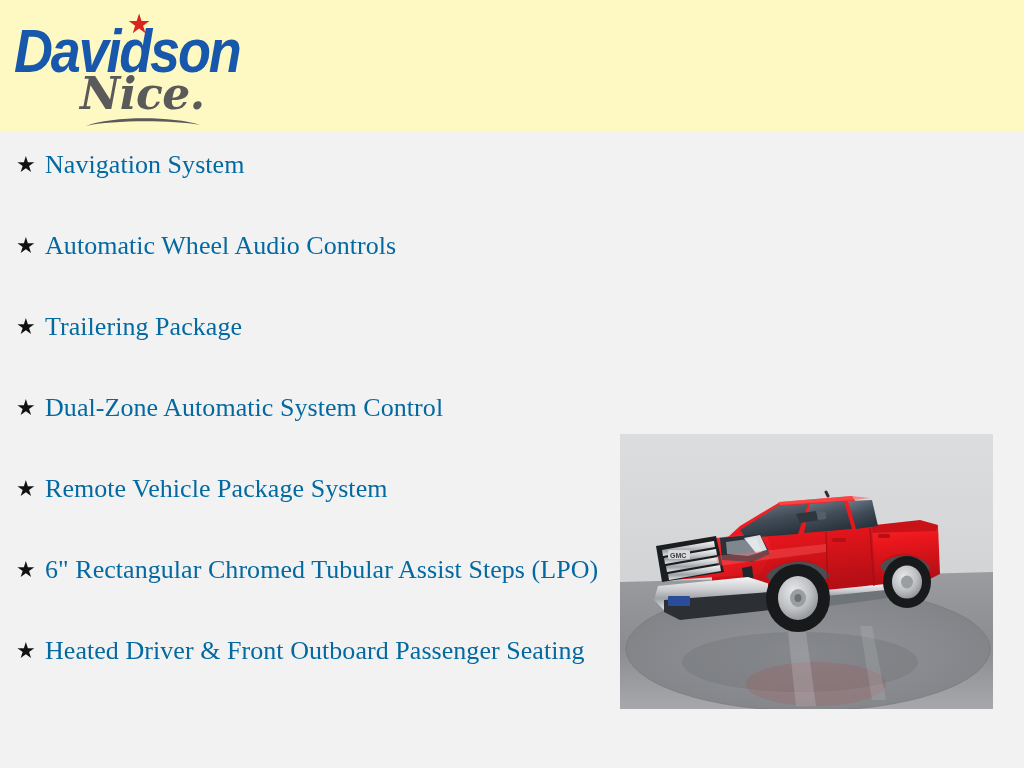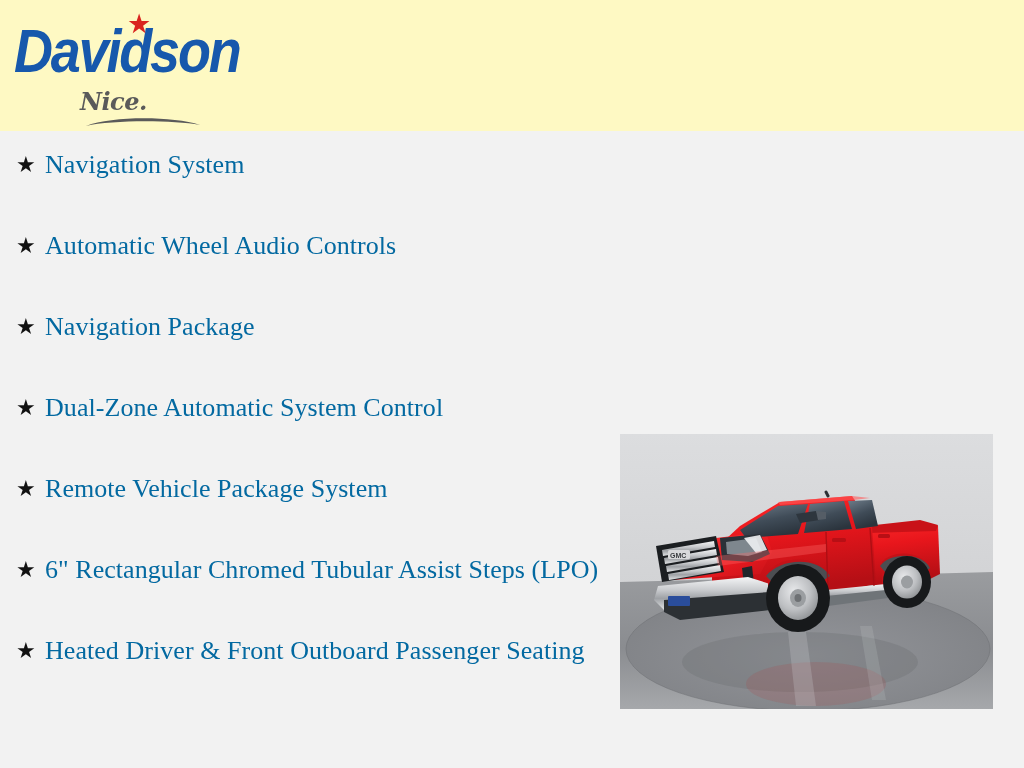--- a/index.html
+++ b/index.html
@@ -62,25 +62,25 @@
     width: 26px;
     height: 26px;
     color: #d9241f;
     font-size: 27px;
     line-height: 26px;
     text-align: center;
   }
   .logo-script {
     position: absolute;
     left: 66px;
-    top: 84px;
+    top: 66px;
     font-family: "DejaVu Serif", serif;
     font-style: italic;
     font-weight: bold;
-    font-size: 24px;
+    font-size: 44px;
     color: #5a5a5a;
     line-height: 1;
     letter-spacing: -0.5px;
     white-space: nowrap;
   }
   .logo-swoosh {
     position: absolute;
     left: 70px;
     top: 108px;
     width: 118px;
@@ -185,21 +185,21 @@
       <li class="hl-item">
         <span class="hl-bullet">★</span>
         <span class="hl-text">Navigation System</span>
       </li>
       <li class="hl-item">
         <span class="hl-bullet">★</span>
         <span class="hl-text">Automatic Wheel Audio Controls</span>
       </li>
       <li class="hl-item">
         <span class="hl-bullet">★</span>
-        <span class="hl-text">Navigation Package</span>
+        <span class="hl-text">Trailering Package</span>
       </li>
       <li class="hl-item">
         <span class="hl-bullet">★</span>
         <span class="hl-text">Dual-Zone Automatic System Control</span>
       </li>
       <li class="hl-item">
         <span class="hl-bullet">★</span>
         <span class="hl-text">Remote Vehicle Package System</span>
       </li>
       <li class="hl-item">

